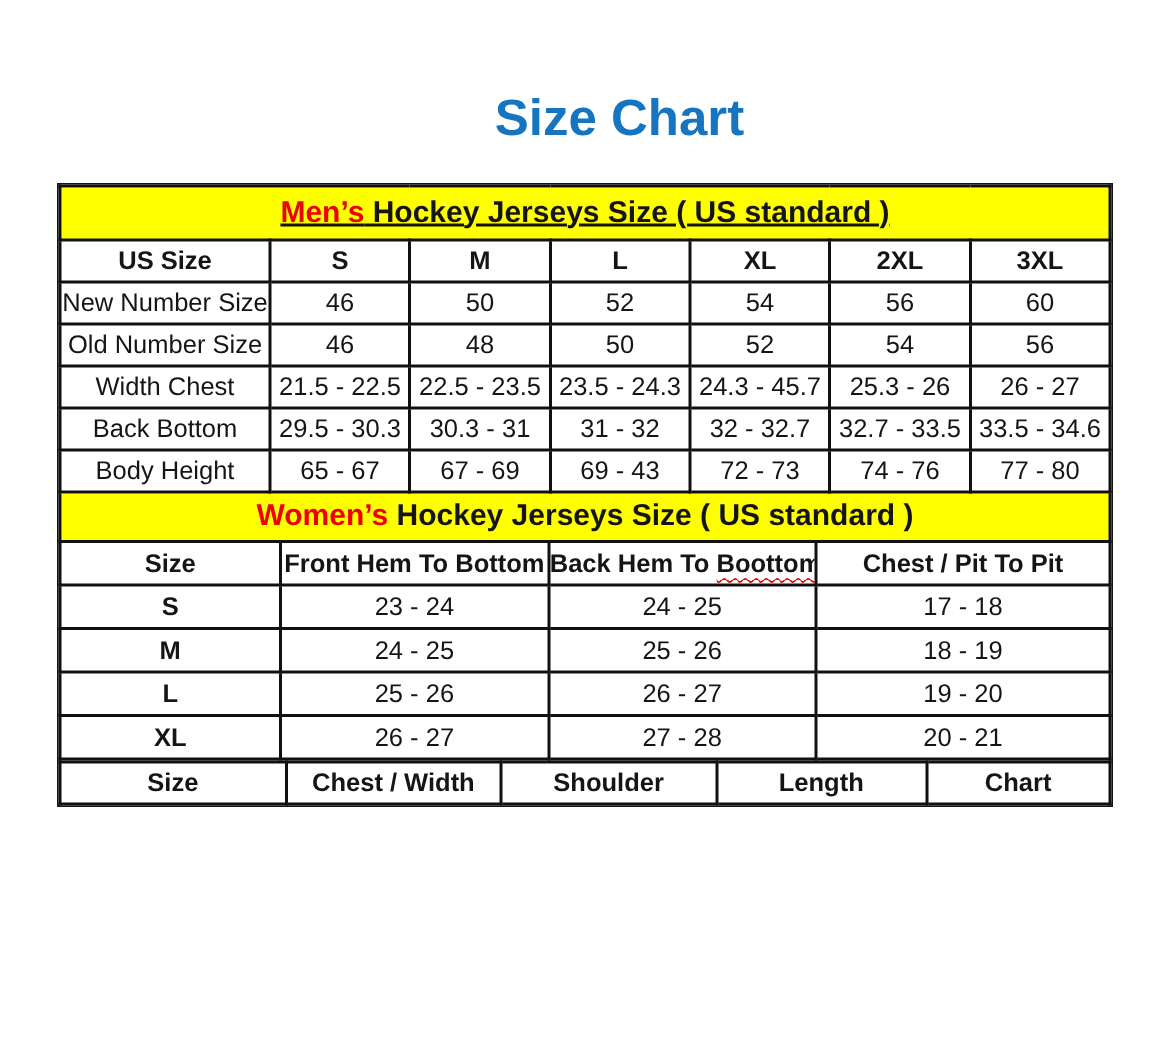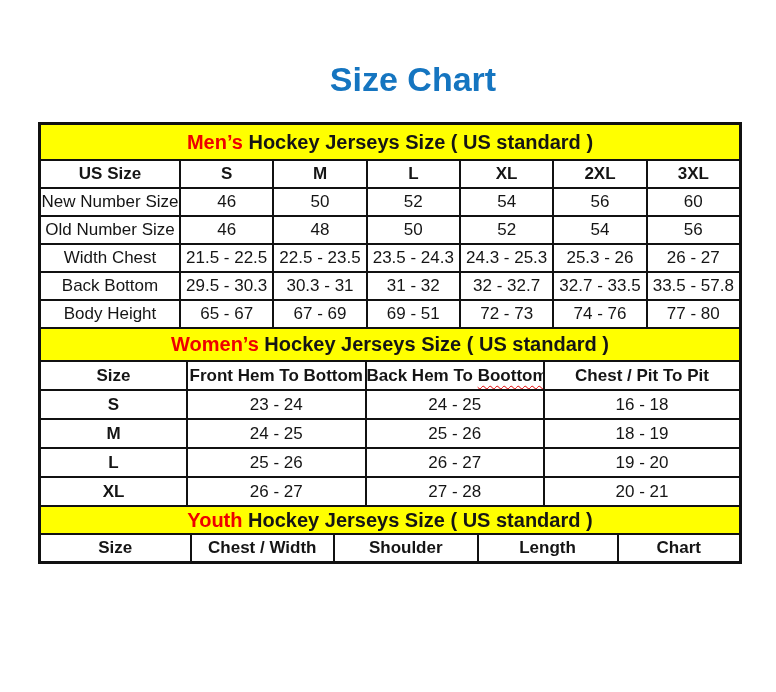--- a/index.html
+++ b/index.html
@@ -21,21 +21,21 @@
     border:2px solid #111;text-align:center;vertical-align:middle;
     padding:0;font-size:17px;white-space:nowrap;overflow:hidden;
   }
   .band td{
     background:var(--band-bg,#FFFF00);
     font-weight:700;font-size:20px;
   }
   .accent{color:var(--accent-red,#EE0000);}
   .head td{font-weight:700;}
   .lbl-bold{font-weight:700;}
-  .mens  .band td{height:34px;}
+  .mens  .band td{height:34px;text-decoration:underline;}
   .mens  .head td{height:26px;}
   .mens  .row  td{height:26px;}
   .womens .band td{height:31px;text-align:center;}
   .womens .head td{height:27px;}
   .womens .row  td{height:27px;}
   .youth .band td{height:26px;}
   .youth .head td{height:26px;}
   .youth .row  td{height:31px;}
   .womens tr.band td,.youth tr.band td{border-top:0;}
   .mens col.c-label{width:20%;}
@@ -103,38 +103,38 @@
       <td>50</td>
       <td>52</td>
       <td>54</td>
       <td>56</td>
     </tr>
     <tr class="row">
       <td>Width Chest</td>
       <td>21.5 - 22.5</td>
       <td>22.5 - 23.5</td>
       <td>23.5 - 24.3</td>
-      <td>24.3 - 25.3</td>
+      <td>24.3 - 45.7</td>
       <td>25.3 - 26</td>
       <td>26 - 27</td>
     </tr>
     <tr class="row">
       <td>Back Bottom</td>
       <td>29.5 - 30.3</td>
       <td>30.3 - 31</td>
       <td>31 - 32</td>
       <td>32 - 32.7</td>
       <td>32.7 - 33.5</td>
-      <td>33.5 - 57.8</td>
+      <td>33.5 - 34.6</td>
     </tr>
     <tr class="row">
       <td>Body Height</td>
       <td>65 - 67</td>
       <td>67 - 69</td>
-      <td>69 - 51</td>
+      <td>69 - 43</td>
       <td>72 - 73</td>
       <td>74 - 76</td>
       <td>77 - 80</td>
     </tr>
     </tbody>
   </table>
 
   <table class="womens">
     <colgroup>
       <col class="wc0">
@@ -149,21 +149,21 @@
     <tr class="head">
       <td>Size</td>
       <td>Front Hem To Bottom</td>
       <td><span>Back Hem To </span><span class="misspell">Boottom</span></td>
       <td>Chest / Pit To Pit</td>
     </tr>
     <tr class="row">
       <td class="lbl-bold">S</td>
       <td>23 - 24</td>
       <td>24 - 25</td>
-      <td>16 - 18</td>
+      <td>17 - 18</td>
     </tr>
     <tr class="row">
       <td class="lbl-bold">M</td>
       <td>24 - 25</td>
       <td>25 - 26</td>
       <td>18 - 19</td>
     </tr>
     <tr class="row">
       <td class="lbl-bold">L</td>
       <td>25 - 26</td>
@@ -181,23 +181,20 @@
 
   <table class="youth">
     <colgroup>
       <col class="yc0">
         <col class="yc1">
         <col class="yc2">
         <col class="yc3">
         <col class="yc4">
     </colgroup>
     <tbody>
-    <tr class="band">
-      <td colspan="5"><span class="accent">Youth</span><span> Hockey Jerseys Size ( US standard )</span></td>
-    </tr>
     <tr class="head">
       <td>Size</td>
       <td>Chest / Width</td>
       <td>Shoulder</td>
       <td>Length</td>
       <td>Chart</td>
     </tr>
     </tbody>
   </table>
 

